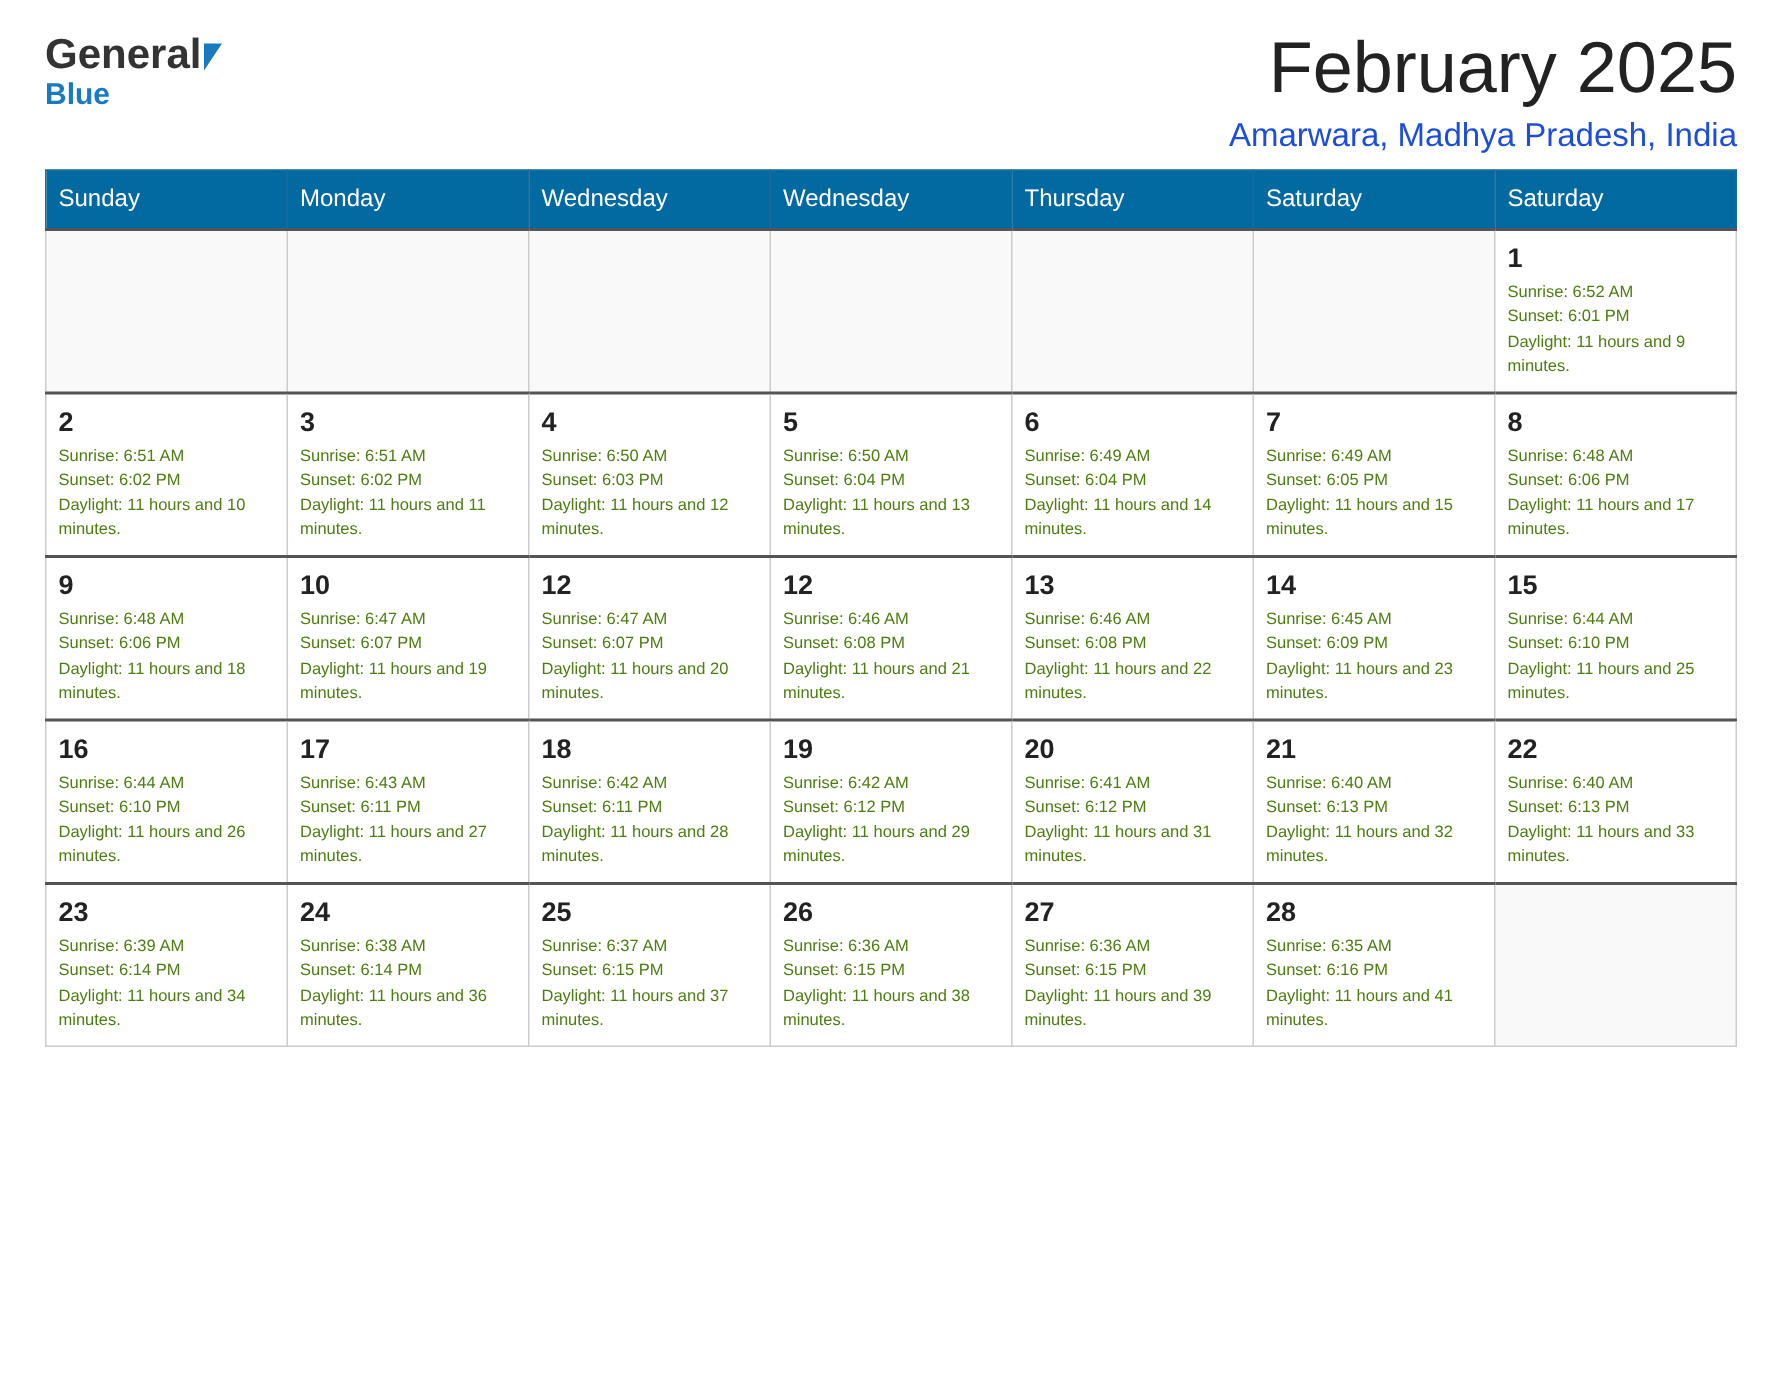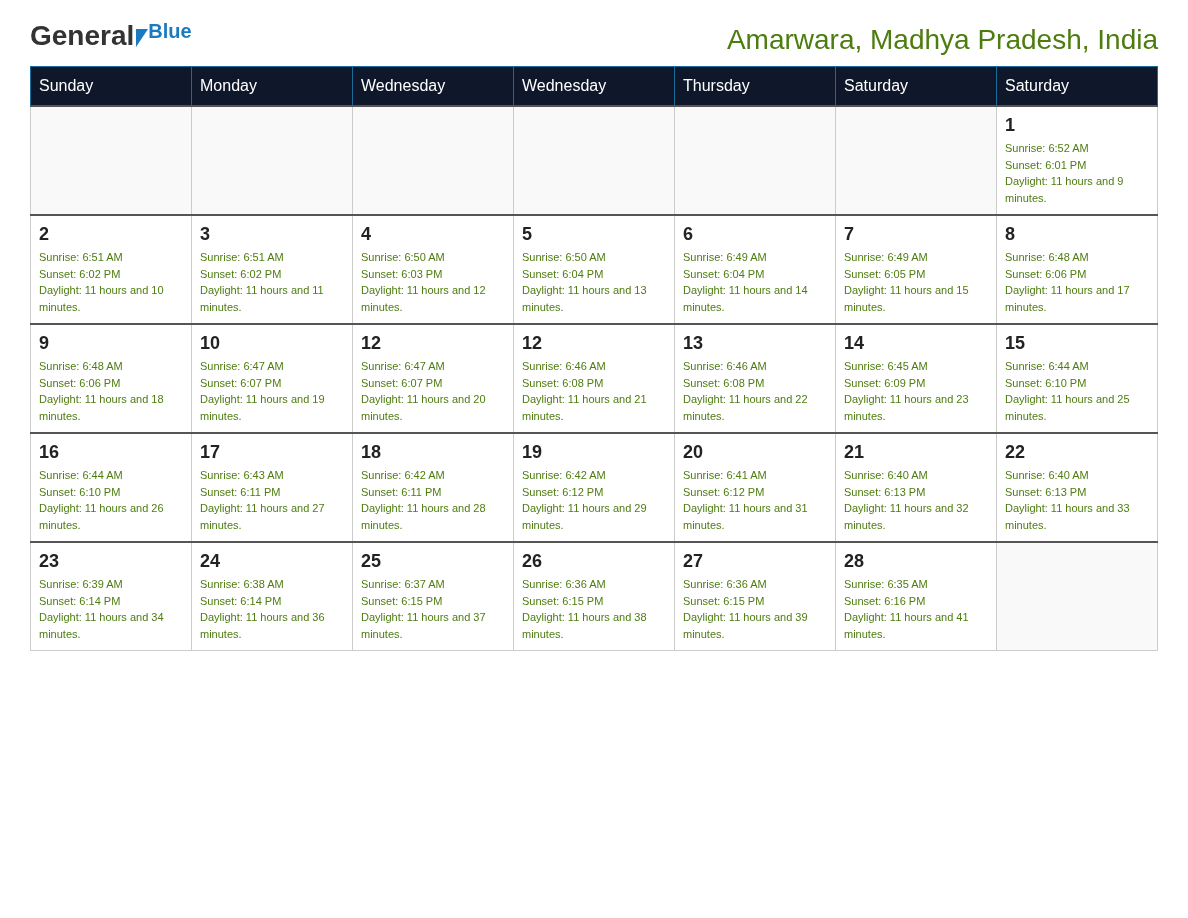--- a/index.html
+++ b/index.html
@@ -11,44 +11,44 @@
       padding: 20px 30px;
     }
     .header {
       display: flex;
       justify-content: space-between;
       align-items: flex-start;
       margin-bottom: 10px;
     }
     .logo {
       display: flex;
-      flex-direction: row;
+      flex-direction: column;
       align-items: flex-start;
     }
     .title-section {
       text-align: right;
     }
     .month-title {
       font-size: 48px;
       font-weight: normal;
       color: #222;
       line-height: 1.1;
     }
     .location-title {
-      font-size: 28px;
-      color: #4d7c0f;
+      font-size: 22px;
+      color: #1d4ed8;
       margin-top: 4px;
     }
     .calendar {
       width: 100%;
       border-collapse: collapse;
       margin-top: 10px;
     }
     .calendar th {
-      background-color: #0f172a;
+      background-color: #0369a1;
       color: #fff;
       padding: 10px 8px;
       font-size: 16px;
       font-weight: normal;
       text-align: left;
       border: 1px solid #1a6b99;
       margin-top: 17px;
     }
     .calendar td {
       vertical-align: top;
@@ -108,20 +108,21 @@
 
 <div class="header">
   <div class="logo">
     <div class="logo-row">
       <span class="logo-general">General</span>
       <span class="logo-arrow"></span>
     </div>
     <span class="logo-blue-line">Blue</span>
   </div>
   <div class="title-section">
+    <div class="month-title">February 2025</div>
     <div class="location-title">Amarwara, Madhya Pradesh, India</div>
   </div>
 </div>
 
 <table class="calendar">
   <thead>
     <tr>
     <th>Sunday</th>
         <th>Monday</th>
         <th>Wednesday</th>

